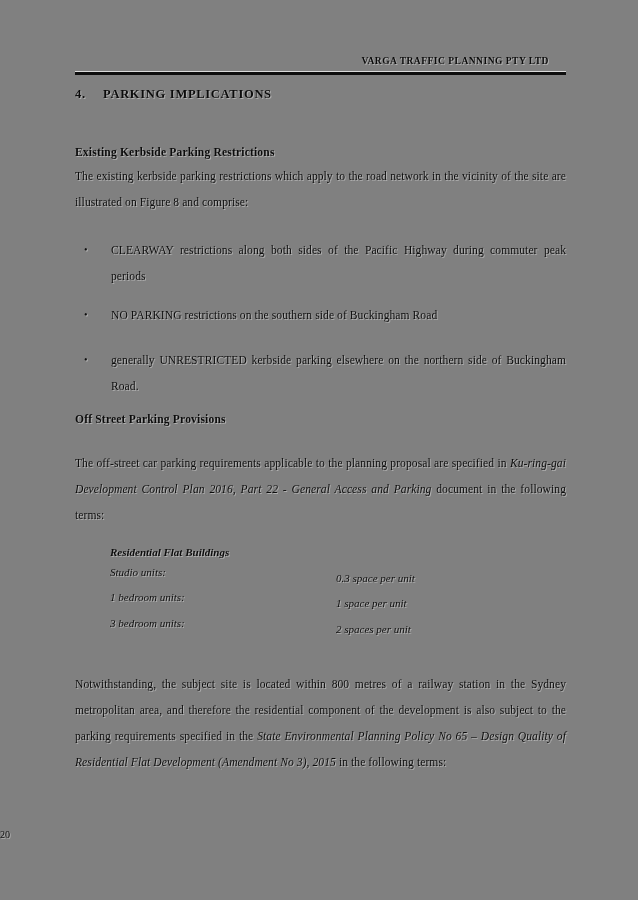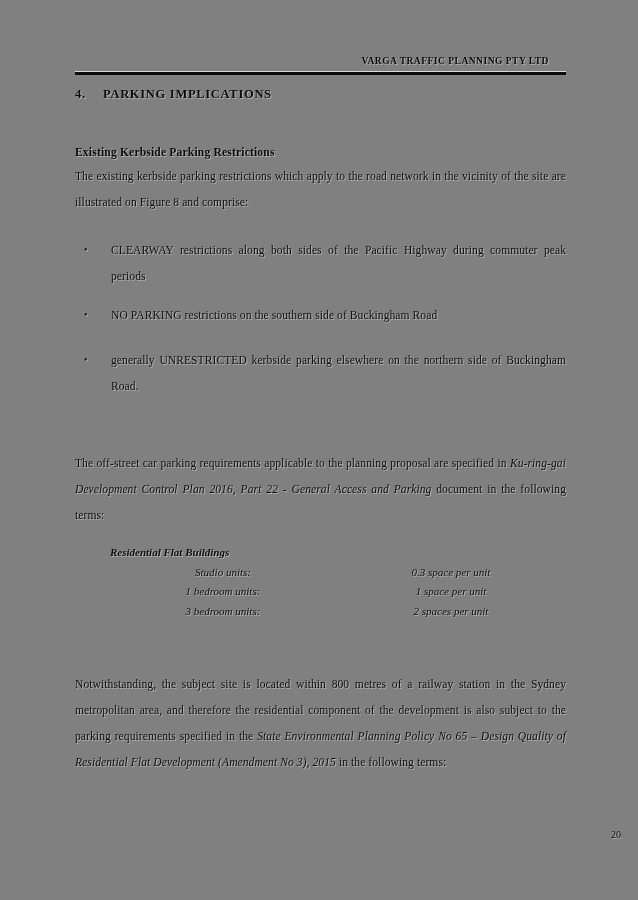--- a/index.html
+++ b/index.html
@@ -93,30 +93,30 @@
     top: 543px;
     left: 110px;
     width: 456px;
     font-size: 11px;
     font-style: italic;
     line-height: 19.5px;
   }
   .rate-table .t-heading {
     font-weight: bold;
   }
-  .rate-row { display: flex; text-align: center; }
+  .rate-row { display: flex; }
   .rate-row .t-label { width: 226px; flex: 0 0 226px; }
-  .rate-row .t-value { flex: 1; }
+  .rate-row .t-value { flex: 1; margin-top: 6px; }
   .italic { font-style: italic; }
   .page-number {
     position: absolute;
     top: 829px;
     left: 0;
     width: 100%;
-    text-align: right;
+    text-align: left;
     font-size: 10px;
   }
 </style>
 </head>
 <body>
 
 <div id="page">
 
   <div class="header-company scan">VARGA TRAFFIC PLANNING PTY LTD</div>
 
@@ -139,20 +139,21 @@
   <div class="bullet scan" style="top:302px;">
     <span class="dot">•</span>
     <span class="btext">NO PARKING restrictions on the southern side of Buckingham Road</span>
   </div>
 
   <div class="bullet scan" style="top:347px;">
     <span class="dot">•</span>
     <span class="btext">generally UNRESTRICTED kerbside parking elsewhere on the northern side of Buckingham Road.</span>
   </div>
 
+  <div class="subheading scan" style="top:413px;">Off Street Parking Provisions</div>
 
   <div class="para scan" style="top:450px;">
     <span>The off-street car parking requirements applicable to the planning proposal are specified in </span><span class="italic">Ku-ring-gai Development Control Plan 2016, Part 22 - General Access and Parking</span><span> document in the following terms:</span>
   </div>
 
   <div class="rate-table scan">
     <div class="t-heading">Residential Flat Buildings</div>
     <div class="rate-row">
       <span class="t-label">Studio units:</span>
       <span class="t-value">0.3 space per unit</span>

